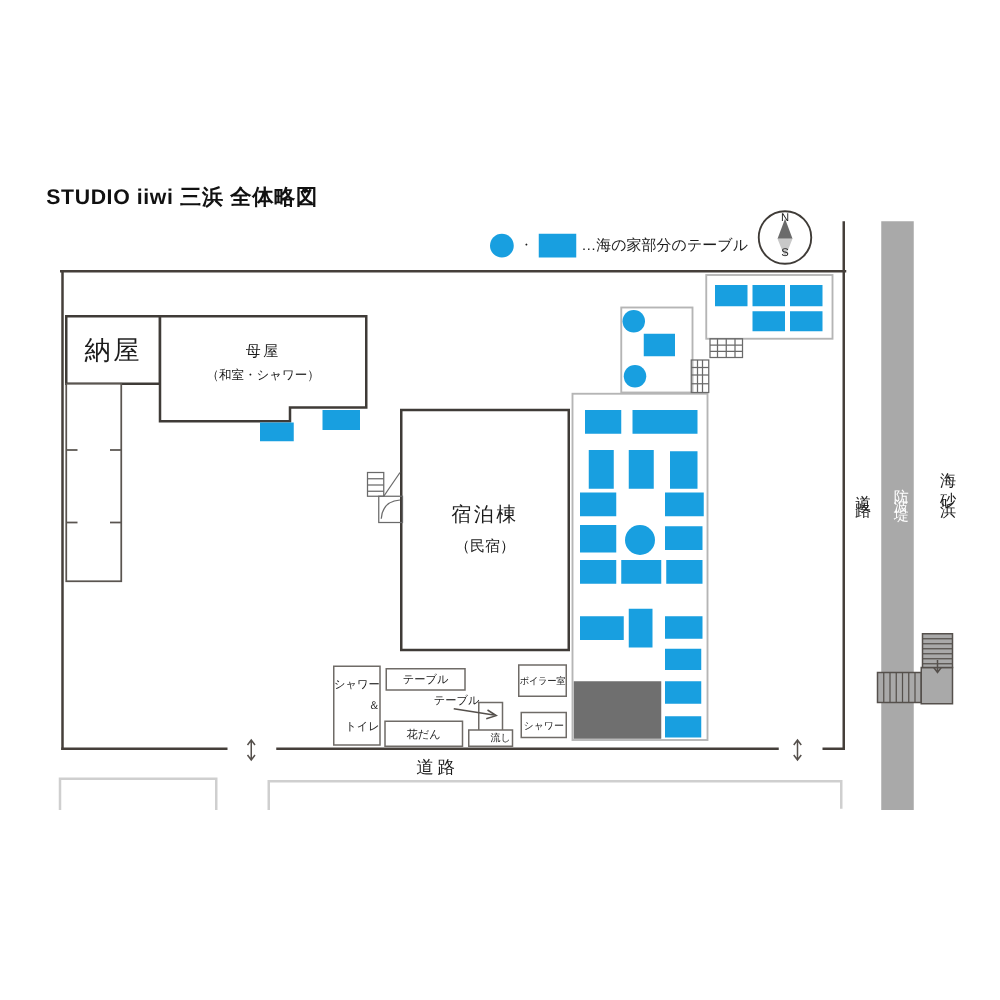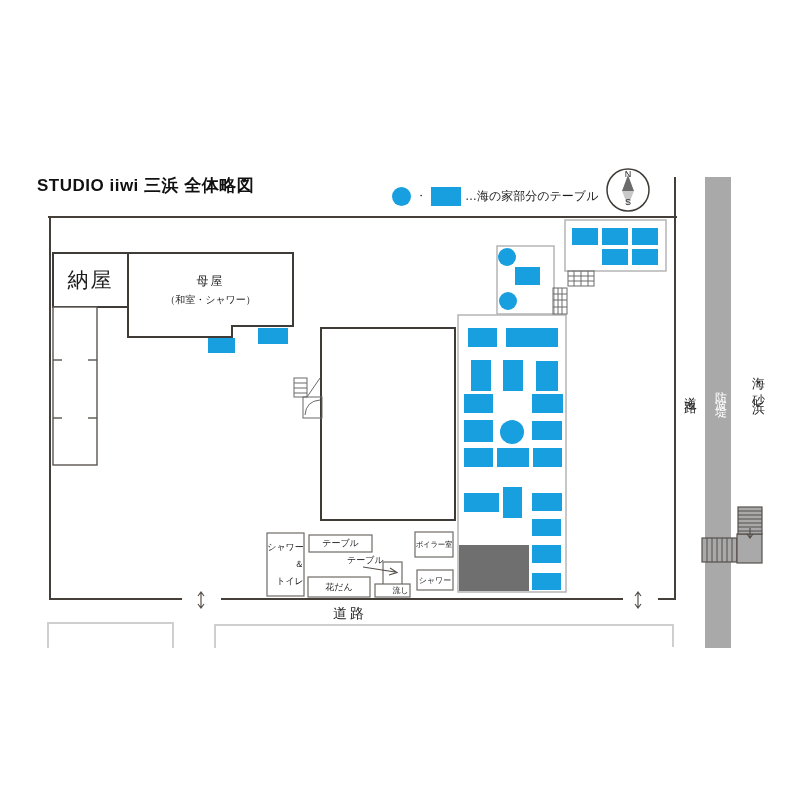--- a/index.html
+++ b/index.html
@@ -2,21 +2,21 @@
 <html style="--table-blue: #189fe0; --breakwater: #a9a9a9; --deck-gray: #6f6f6f; --boundary: #453f3a;"><head>
 <meta charset="utf-8">
 <style>
   html,body{margin:0;padding:0;background:#fff;}
   .stage{
     position:relative;width:800px;height:800px;background:#fff;overflow:hidden;
     font-family:"Liberation Sans","DejaVu Sans",sans-serif;color:#1c1c1c;
   }
   .stage svg{position:absolute;left:0;top:0;}
   .abs{position:absolute;}
-  .title{font-size:17px;font-weight:bold;letter-spacing:.5px;color:#111;margin-top:28px;}
+  .title{font-size:17px;font-weight:bold;letter-spacing:.5px;color:#111;}
   .legend{display:flex;align-items:center;gap:4px;height:22px;font-size:12px;}
   .legend .lg-circle{width:19px;height:19px;border-radius:50%;background:var(--table-blue);}
   .legend .lg-rect{width:30px;height:19px;background:var(--table-blue);}
   .legend .lg-sep{font-size:10px;margin:0 1px;}
   .box-label{display:flex;flex-direction:column;align-items:center;justify-content:center;text-align:center;}
   .lbl-naya{font-size:21px;letter-spacing:2px;}
   .lbl-omoya{font-size:12px;letter-spacing:2px;}
   .lbl-omoya-sub{font-size:10px;margin-top:3px;}
   .lbl-shuku{font-size:16px;letter-spacing:2px;}
   .lbl-shuku-sub{font-size:12px;margin-top:6px;}
@@ -191,20 +191,24 @@
 
   <div class="abs box-label" style="left:53px;top:253px;width:75px;height:54px;">
     <span class="lbl-naya">納屋</span>
   </div>
 
   <div class="abs box-label" style="left:128px;top:253px;width:165px;height:73px;">
     <span class="lbl-omoya">母屋</span>
     <span class="lbl-omoya-sub">（和室・シャワー）</span>
   </div>
 
+  <div class="abs box-label" style="left:321px;top:328px;width:134px;height:192px;">
+    <span class="lbl-shuku">宿泊棟</span>
+    <span class="lbl-shuku-sub">（民宿）</span>
+  </div>
 
   <div class="abs small-label fs9 pre" style="left:267px;top:533px;width:37px;height:63px;">シャワー
 ＆
 トイレ</div>
   <div class="abs small-label fs9" style="left:309px;top:535px;width:63px;height:17px;">テーブル</div>
   <div class="abs small-label fs9" style="left:347px;top:554px;">テーブル</div>
   <div class="abs small-label fs9" style="left:308px;top:577px;width:62px;height:20px;">花だん</div>
   <div class="abs small-label fs8" style="left:375px;top:584px;width:51px;height:13px;">流し</div>
   <div class="abs small-label fs75" style="left:415px;top:532px;width:38px;height:25px;">ボイラー室</div>
   <div class="abs small-label fs8" style="left:417px;top:570px;width:36px;height:20px;">シャワー</div>

